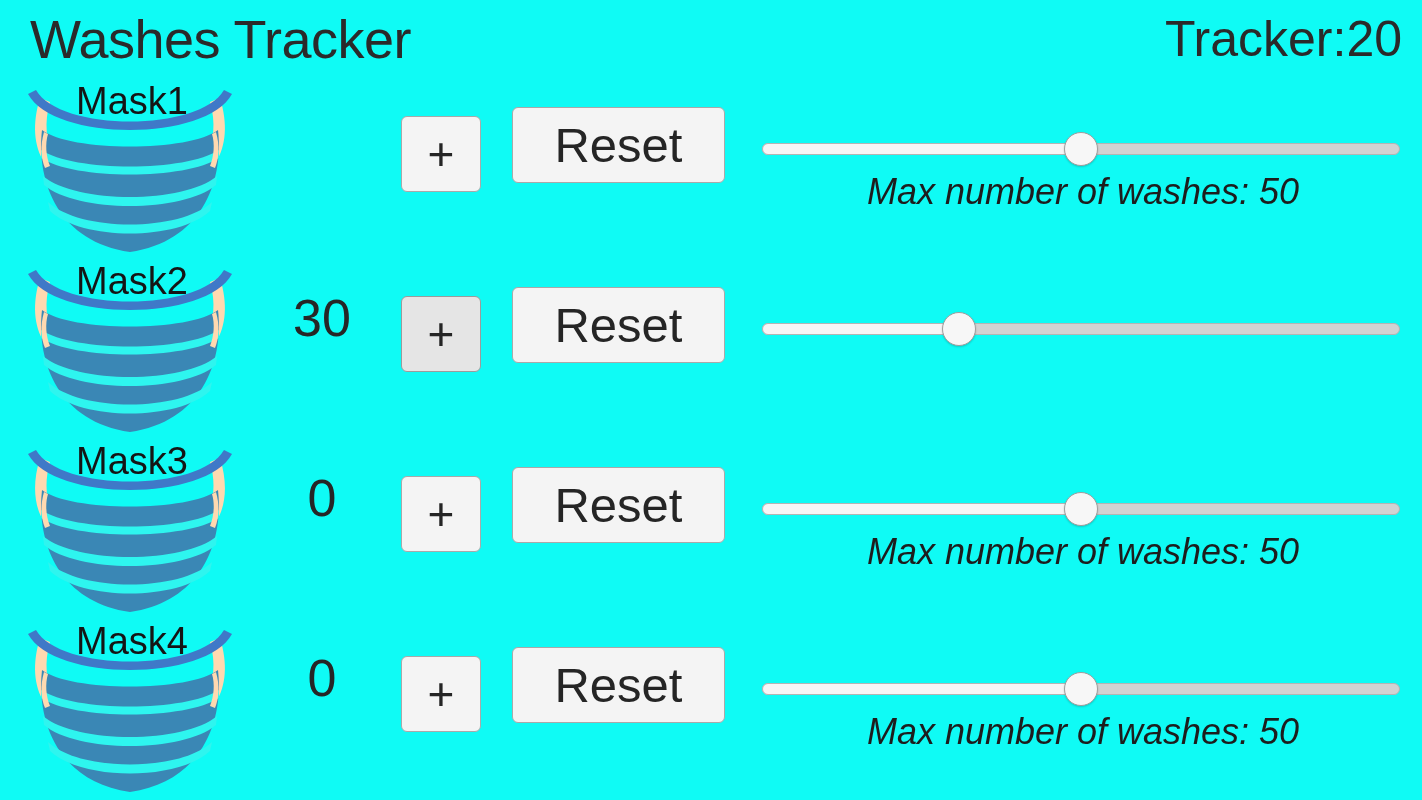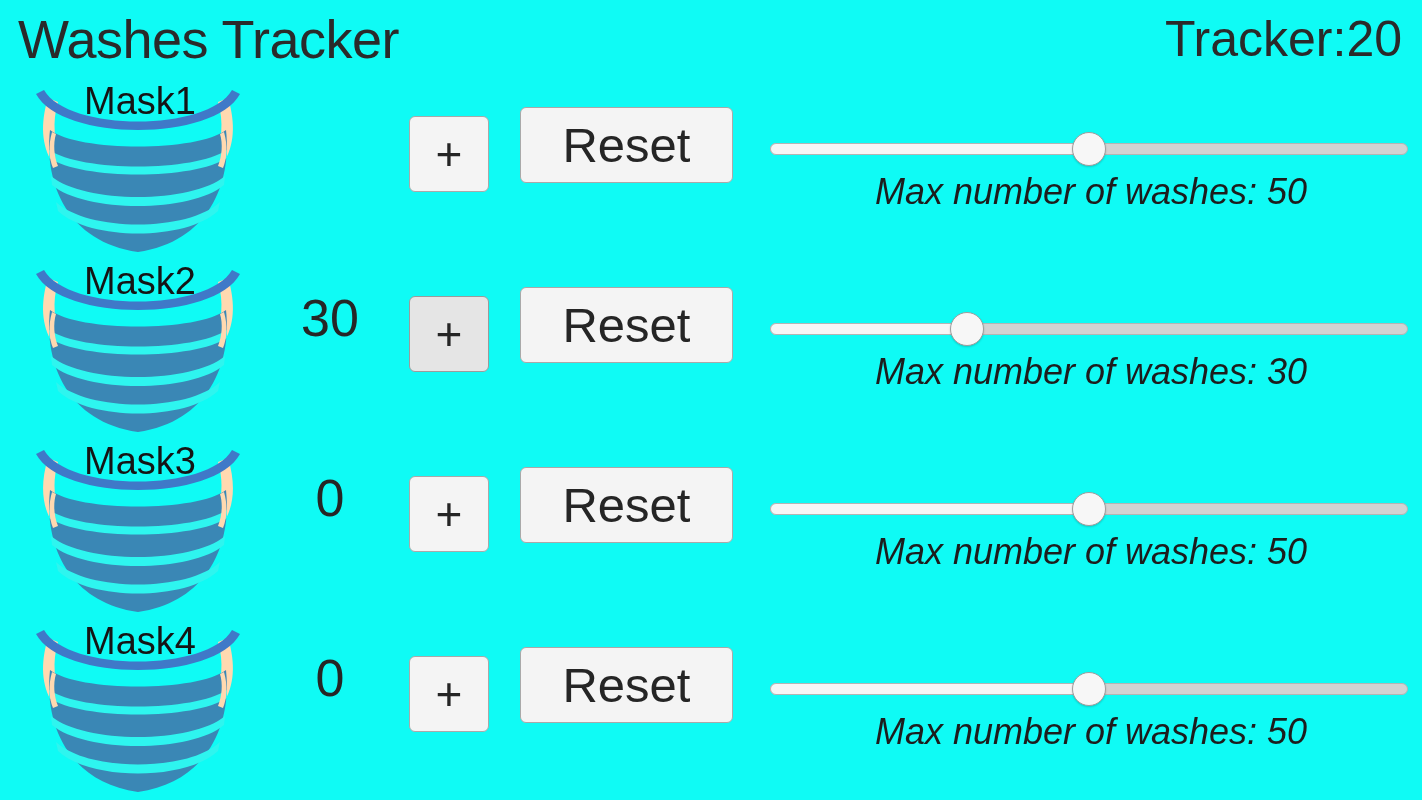--- a/index.html
+++ b/index.html
@@ -31,37 +31,37 @@
     padding: 0 20px 0 18px;
   }
 
   .app-title {
     font-size: 54px;
     line-height: 1;
     font-weight: 400;
     color: #2a2a2a;
     letter-spacing: -0.5px;
     white-space: nowrap;
+    margin-left: 12px;
   }
 
   .points {
     font-size: 50px;
     line-height: 1;
     font-weight: 400;
     color: #2a2a2a;
     white-space: nowrap;
   }
 
   
   .rows {
     position: absolute;
     top: 78px;
     left: 0;
     width: 1252px;
-    padding-left: 8px;
   }
 
   .row {
     position: relative;
     height: 180px;
     width: 1422px;
   }
 
   
   .mask-cell {
@@ -282,21 +282,20 @@
     <button class="btn btn-plus is-hover">+</button>
 
     <button class="btn btn-reset">Reset</button>
 
     <div class="slider-cell">
       <div class="slider">
         <div class="slider-track"></div>
         <div class="slider-fill" style="width: 196.504px;"></div>
         <div class="slider-thumb" style="left: 196.504px;"></div>
       </div>
-      <div class="slider-caption">Max number of washes: 30</div>
     </div>
 
   </div>
 
   <div class="row">
 
     <div class="mask-cell">
       <svg class="mask-svg" viewBox="0 0 232 184">
 
         <path d="M26 18 C 18 44, 20 66, 30 82 L 40 78 C 32 62, 30 42, 36 22 Z" fill="#ffd9b0"></path>

